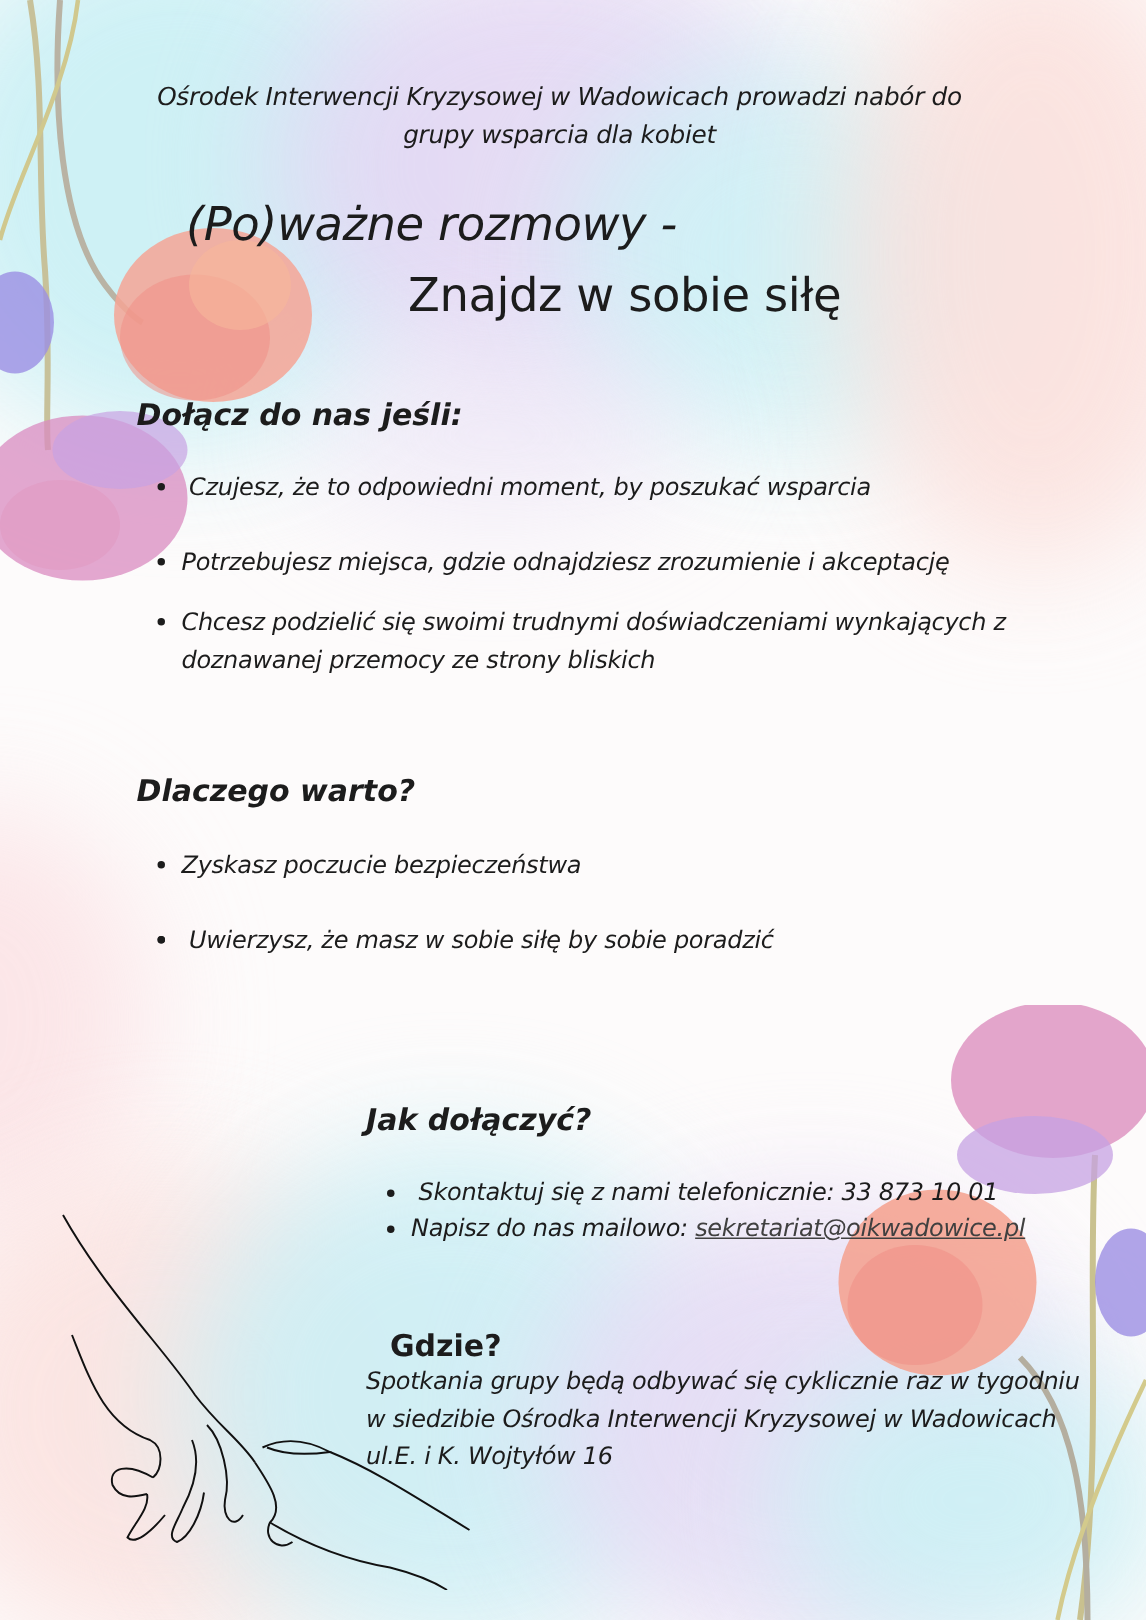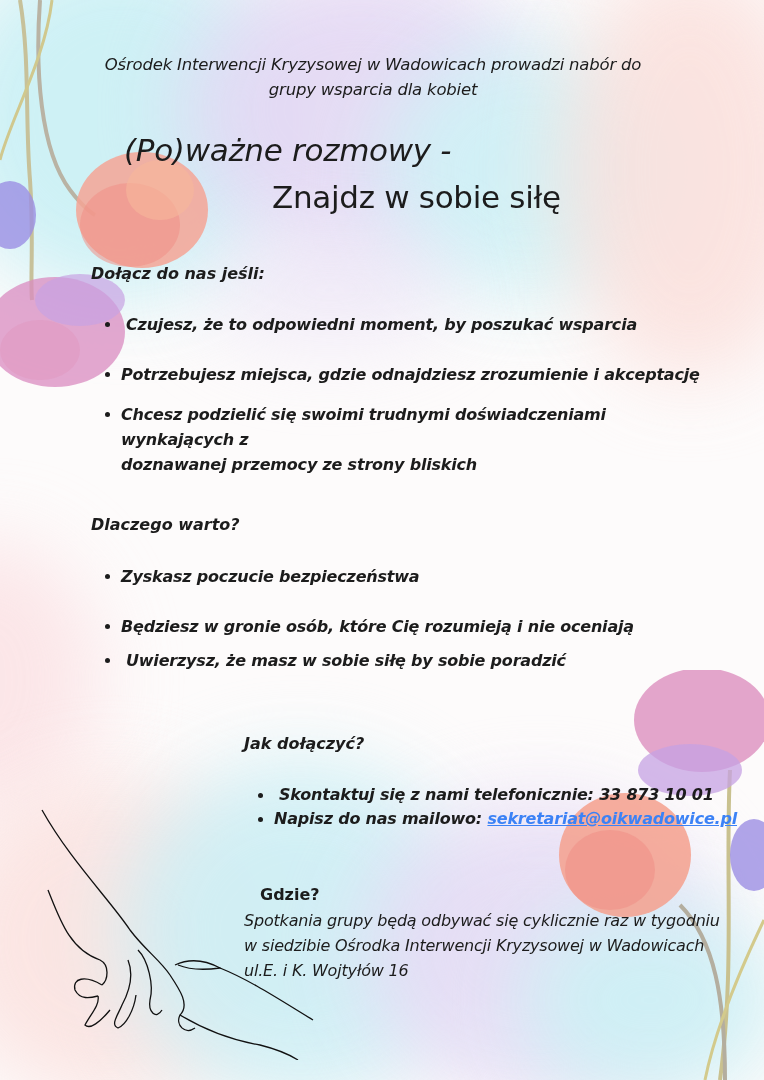--- a/index.html
+++ b/index.html
@@ -12,25 +12,25 @@
   .bg { position: absolute; inset: 0; z-index: 0; }
   .bg .blob { position: absolute; border-radius: 50%; filter: blur(40px); }
   .deco { position: absolute; z-index: 1; }
   .content { position: absolute; inset: 0; z-index: 2; }
   .intro {
     position: absolute; left: 0; top: 52px; width: 746px; text-align: center;
     font-size: 16.5px; line-height: 25px; font-style: italic; letter-spacing: -0.2px;
   }
   .title1 { position: absolute; left: 124px; top: 132px; font-size: 31px; font-style: italic; letter-spacing: -0.3px; }
   .title2 { position: absolute; left: 272px; top: 179px; font-size: 31px; letter-spacing: -0.3px; }
-  .h { position: absolute; font-weight: bold; font-style: italic; font-size: 16px; }
+  .h { position: absolute; font-weight: bold; font-style: italic; font-size: 20px; }
   ul.list { position: absolute; margin: 0; padding: 0; list-style: none; }
-  ul.list li { position: relative; padding-left: 30px; font-style: italic; font-size: 16px; line-height: 25px; letter-spacing: -0.2px; font-weight: bold; }
+  ul.list li { position: relative; padding-left: 30px; font-style: italic; font-size: 16px; line-height: 25px; letter-spacing: -0.2px; }
   ul.list li .dot { position: absolute; left: 14px; top: 10px; width: 5px; height: 5px; background: #1c1c1c; border-radius: 50%; }
-  .email { text-decoration: underline; color: #3b82f6; }
+  .email { text-decoration: underline; color: #404040; }
   .where { position: absolute; left: 244px; top: 908px; font-size: 16px; font-style: italic; line-height: 25px; letter-spacing: -0.2px; }
   .where div { white-space: nowrap; }
 </style>
 </head>
 <body>
 
 <div class="bg">
   <div class="blob" style="left:-60px;top:-60px;width:360px;height:360px;background:#c9f0f5;opacity:.9"></div>
   <div class="blob" style="left:180px;top:-40px;width:360px;height:300px;background:#e4d8f4;opacity:.9"></div>
   <div class="blob" style="left:380px;top:40px;width:300px;height:260px;background:#cff2f6;opacity:.9"></div>
@@ -93,21 +93,21 @@
   <div class="h" style="left:91px;top:264px">Dołącz do nas jeśli:</div>
   <ul class="list" style="left:91px;top:312px;width:620px">
     <li style="padding-left:35px"><span class="dot"></span><span>Czujesz, że to odpowiedni moment, by poszukać wsparcia</span></li>
     <li style="margin-top:25px"><span class="dot"></span><span>Potrzebujesz miejsca, gdzie odnajdziesz zrozumienie i akceptację</span></li>
     <li style="margin-top:15px"><span class="dot"></span><span>Chcesz podzielić się swoimi trudnymi doświadczeniami wynkających z</span><br><span>doznawanej przemocy ze strony bliskich</span></li>
   </ul>
 
   <div class="h" style="left:91px;top:515px">Dlaczego warto?</div>
   <ul class="list" style="left:91px;top:564px;width:600px">
     <li><span class="dot"></span><span>Zyskasz poczucie bezpieczeństwa</span></li>
-    <li style="margin-top:25px"><span class="dot"></span><span>Będziesz w gronie osób, które Cię rozumieją i nie oceniają</span></li>
+    <li style="margin-top:25px"><span class="dot"></span></li>
     <li style="margin-top:9px;padding-left:35px"><span class="dot"></span><span>Uwierzysz, że masz w sobie siłę by sobie poradzić</span></li>
   </ul>
 
   <div class="h" style="left:244px;top:734px">Jak dołączyć?</div>
   <ul class="list" style="left:244px;top:783px;width:500px">
     <li style="padding-left:35px;line-height:24px"><span class="dot"></span><span>Skontaktuj się z nami telefonicznie: </span><span>33 873 10 01</span></li>
     <li style="line-height:24px"><span class="dot"></span><span>Napisz do nas mailowo: </span><a class="email">sekretariat@oikwadowice.pl</a></li>
   </ul>
 
   <div class="h" style="left:260px;top:885px;font-style:normal">Gdzie?</div>

